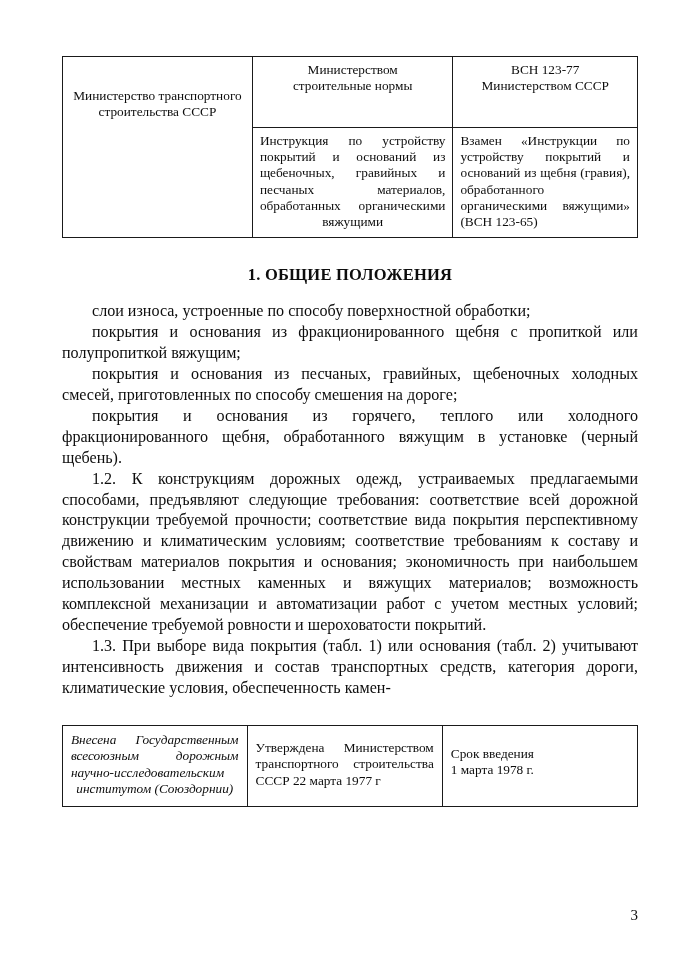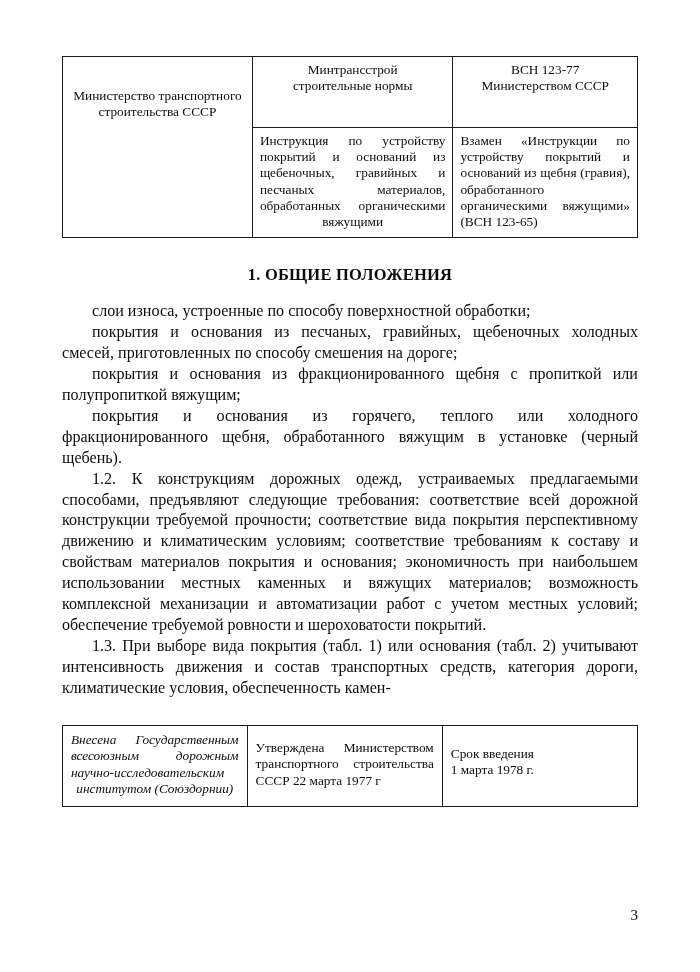--- a/index.html
+++ b/index.html
@@ -132,21 +132,21 @@
 
 <div class="page">
 
   <table class="hdr">
     <tbody>
         <tr>
       <td class="c1 org nb" rowspan="1">
         <span>Министерство транспортного строительства СССР</span>
       </td>
       <td class="c2 normy">
-        <div>Минтрансстрой</div>
+        <div>Министерством</div>
         <div>строительные нормы</div>
       </td>
       <td class="c3 vsn">
         <div>ВСН 123-77</div>
         <div>Министерством СССР</div>
       </td>
     </tr>
     <tr>
       <td class="c1 nt"></td>
       <td class="c2 instr">
@@ -155,22 +155,22 @@
       <td class="c3 vzamen">
         <span>Взамен «Инструкции по устройству покрытий и оснований из щебня (гравия), обработанного органическими вяжущими» (ВСН 123-65)</span>
       </td>
     </tr>
   </tbody>
     </table>
 
   <h1 class="section">1. ОБЩИЕ ПОЛОЖЕНИЯ</h1>
 
   <p class="sub">слои износа, устроенные по способу поверхностной обработки;</p>
+  <p class="sub">покрытия и основания из фракционированного щебня с пропиткой или полупропиткой вяжущим;</p>
   <p class="sub">покрытия и основания из песчаных, гравийных, щебеночных холодных смесей, приготовленных по способу смешения на дороге;</p>
-  <p class="sub">покрытия и основания из фракционированного щебня с пропиткой или полупропиткой вяжущим;</p>
   <p class="sub">покрытия и основания из горячего, теплого или холодного фракционированного щебня, обработанного вяжущим в установке (черный щебень).</p>
   <p class="para">1.2. К конструкциям дорожных одежд, устраиваемых предлагаемыми способами, предъявляют следующие требования: соответствие всей дорожной конструкции требуемой прочности; соответствие вида покрытия перспективному движению и климатическим условиям; соответствие требованиям к составу и свойствам материалов покрытия и основания; экономичность при наибольшем использовании местных каменных и вяжущих материалов; возможность комплексной механизации и автоматизации работ с учетом местных условий; обеспечение требуемой ровности и шероховатости покрытий.</p>
   <p class="para">1.3. При выборе вида покрытия (табл. 1) или основания (табл. 2) учитывают интенсивность движения и состав транспортных средств, категория дороги, климатические условия, обеспеченность камен-</p>
 
   <table class="ftr">
     <tbody>
         <tr>
       <td class="f1 vnesena">
         <span>Внесена Государственным всесоюзным дорожным научно-исследовательским институтом (Союздорнии)</span>
       </td>

